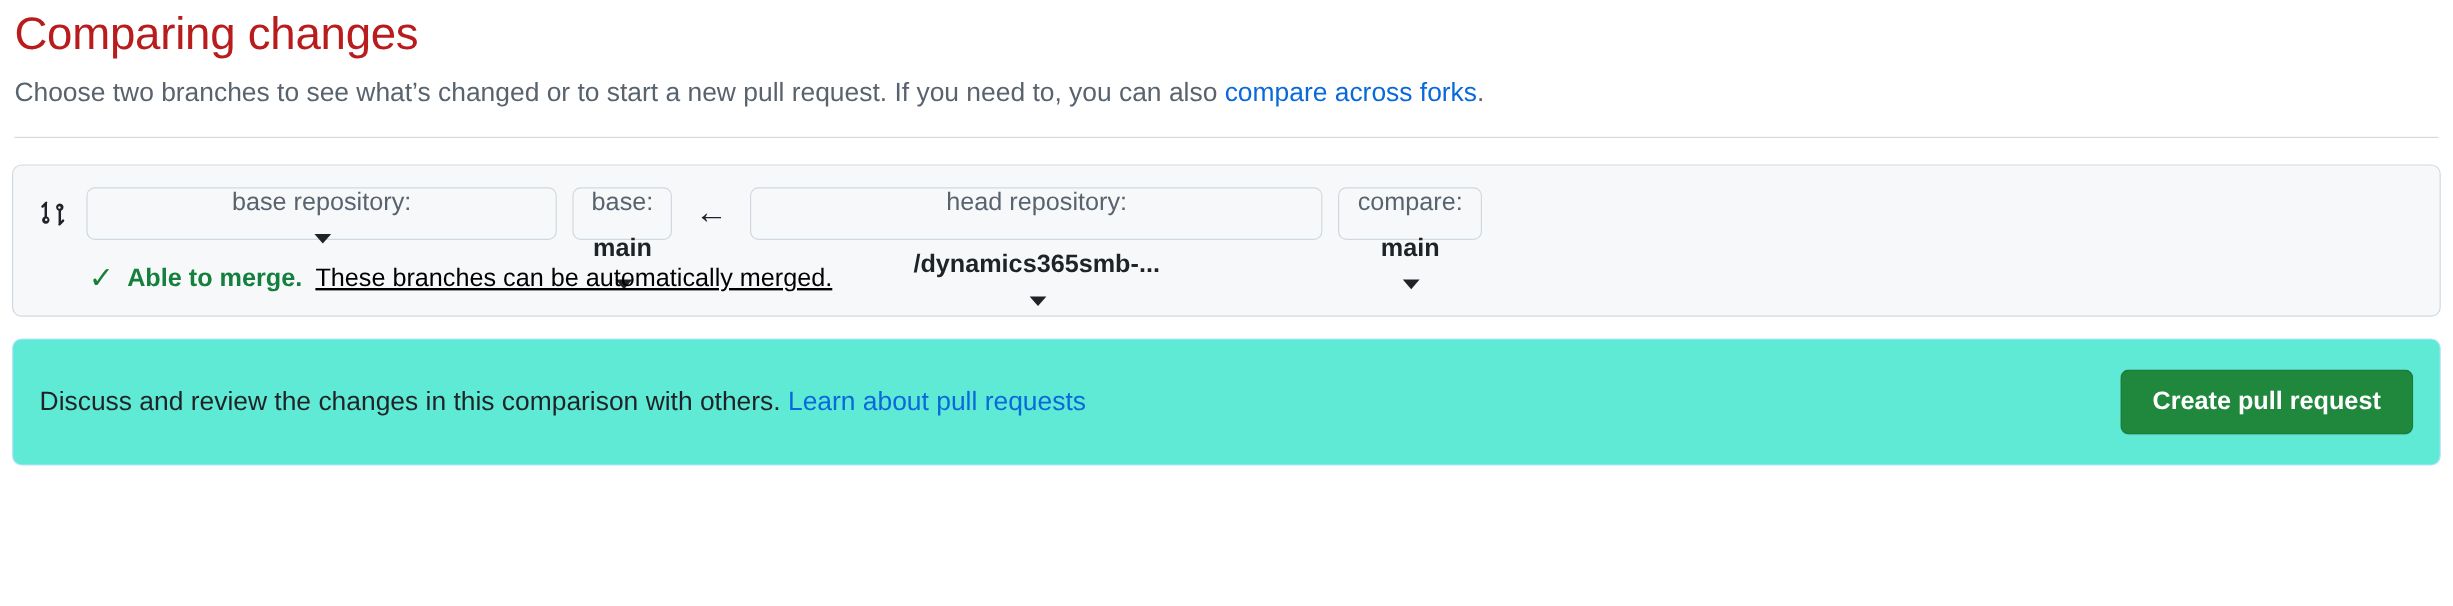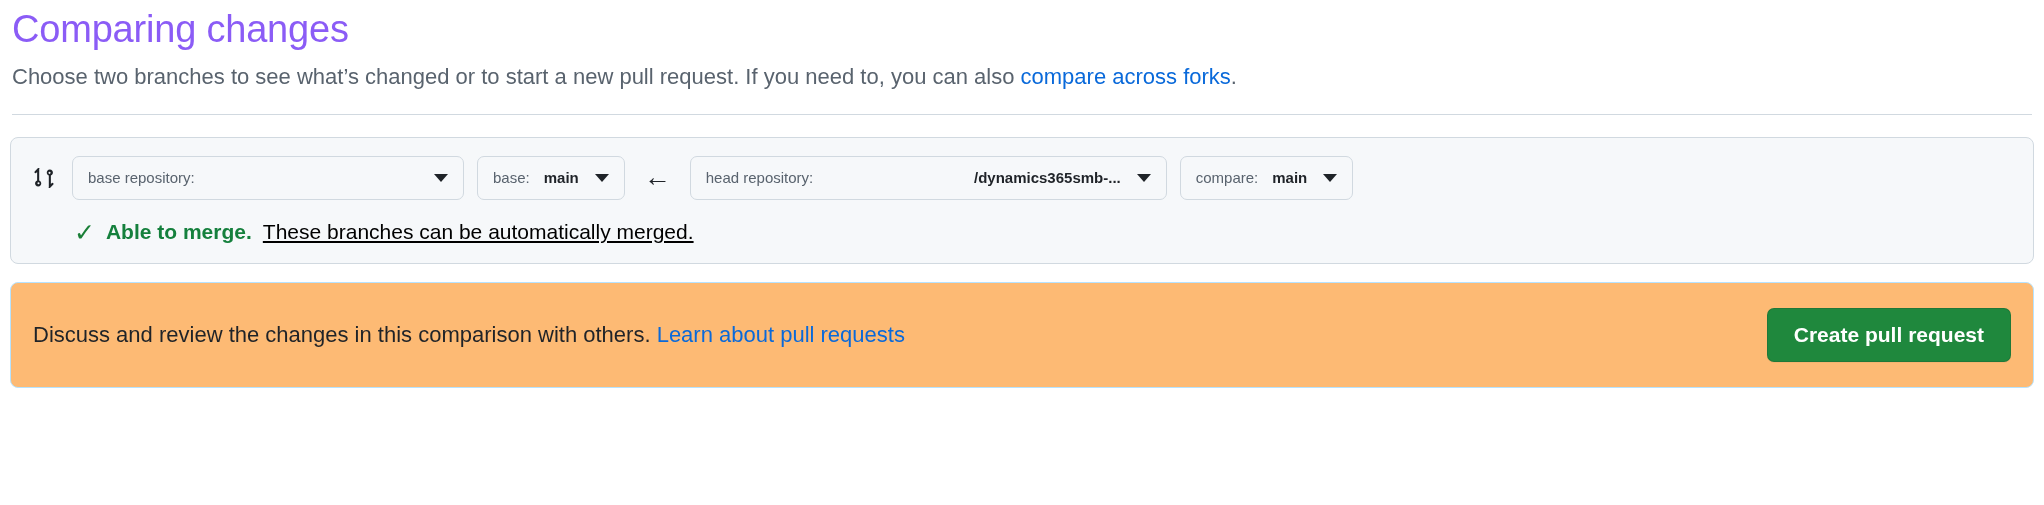--- a/index.html
+++ b/index.html
@@ -24,21 +24,21 @@
   }
 
   
   .page-header {
     padding: 6px 2px 0 2px;
   }
   .page-title {
     font-size: 38px;
     font-weight: 400;
     line-height: 1.25;
-    color: #8b5cf6;
+    color: #b91c1c;
     margin: 0;
     letter-spacing: -0.2px;
   }
   .page-subtitle {
     font-size: 22px;
     line-height: 1.5;
     color: #59636e;
     margin: 6px 0 12px 0;
     white-space: nowrap;
   }
@@ -82,24 +82,25 @@
     display: inline-flex;
     align-items: center;
     justify-content: space-between;
     gap: 14px;
     background: #f6f8fa;
     border: 1px solid #d1d9e0;
     border-radius: 7px;
     height: 44px;
     padding: 0 15px;
     box-sizing: border-box;
-    font-size: 15px;
+    font-size: 21px;
     color: #59636e;
     cursor: pointer;
     white-space: nowrap;
+    flex-direction: column;
   }
   .select-btn .label { color: #59636e; font-weight: 400; }
   .select-btn .value { color: #1f2328; font-weight: 700; }
   .select-btn .caret {
     width: 0; height: 0;
     border-left: 7px solid transparent;
     border-right: 7px solid transparent;
     border-top: 8px solid #1f2328;
     flex: 0 0 auto;
     margin-left: 2px;
@@ -137,21 +138,21 @@
     font-weight: 700;
   }
   .merge-rest {
     color: #000000;
     text-decoration: underline;
   }
 
   
   .info-banner {
     margin-top: 18px;
-    background: #fdba74;
+    background: #5eead4;
     border: 1px solid #b6e3ff;
     border-radius: 8px;
     height: 106px;
     box-sizing: border-box;
     display: flex;
     align-items: center;
     justify-content: space-between;
     padding: 0 22px 0 22px;
   }
   .banner-text {

